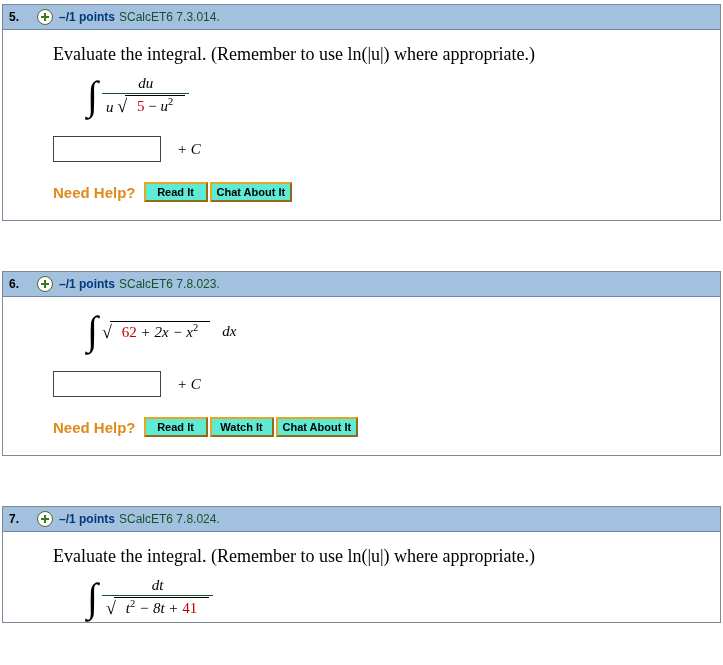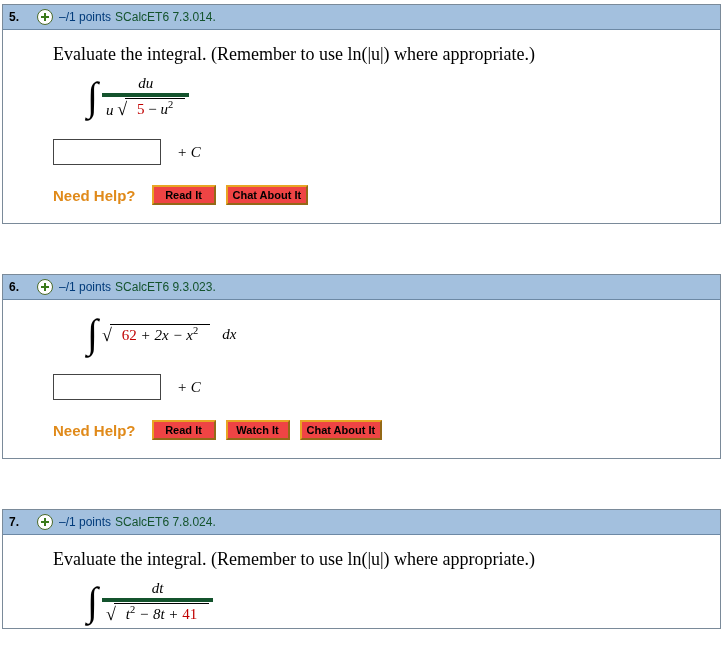--- a/index.html
+++ b/index.html
@@ -42,21 +42,21 @@
     position: absolute;
     background: #3a7a1a;
   }
   .expand-icon::before {
     left: 3px; right: 3px; top: 6px; height: 2px;
   }
   .expand-icon::after {
     top: 3px; bottom: 3px; left: 6px; width: 2px;
   }
   .points {
-    font-weight: normal;
+    font-weight: bold;
     color: #003a7a;
     margin-right: 4px;
   }
   .qref {
     color: #14532d;
   }
   .q-body {
     padding: 14px 12px 18px 50px;
     background: #fff;
   }
@@ -82,21 +82,21 @@
     line-height: 40px;
     margin-right: 4px;
   }
   .frac {
     display: inline-block;
     text-align: center;
     vertical-align: middle;
   }
   .frac .num {
     display: block;
-    border-bottom: 4px solid #14532d;
+    border-bottom: 1px solid #14532d;
     padding: 0 4px 1px 4px;
   }
   .frac .den {
     display: block;
     padding: 1px 4px 0 4px;
   }
   .sqrt {
     display: inline-flex;
     align-items: stretch;
   }
@@ -133,30 +133,30 @@
   .plus-c {
     font-family: Georgia, 'Times New Roman', serif;
     font-size: 15px;
     font-style: italic;
     margin-left: 16px;
   }
 
   .help-row {
     display: flex;
     align-items: center;
-    gap: 10px;
+    gap: 2px;
   }
   .need-help {
     color: #e08a1a;
     font-weight: bold;
     font-size: 15px;
     margin-right: 6px;
   }
   .help-btn {
-    background: #ef4444;
+    background: #5eead4;
     border: 2px outset #e8a524;
     color: #000;
     font-family: Arial, Helvetica, sans-serif;
     font-size: 11px;
     font-weight: bold;
     padding: 2px 5px;
     min-width: 64px;
     cursor: pointer;
   }
 </style>
@@ -202,21 +202,21 @@
       <button class="help-btn">Chat About It</button>
     </div>
   </div>
 </div>
 
 <div class="question">
   <div class="q-header">
     <span class="q-num">6.</span>
     <span class="expand-icon"></span>
     <span class="points">–/1 points</span>
-    <span class="qref">SCalcET6 9.3.023.</span>
+    <span class="qref">SCalcET6 7.8.023.</span>
   </div>
   <div class="q-body">
 
     <div class="math-block">
       <div class="int-row">
         <span class="int-sign">∫</span>
         <span class="sqrt">
           <span class="radical">√</span>
           <span class="radicand">
             <span class="num-red">62</span><span class="ital"> + 2x − </span><span class="ital">x</span><sup>2</sup>

